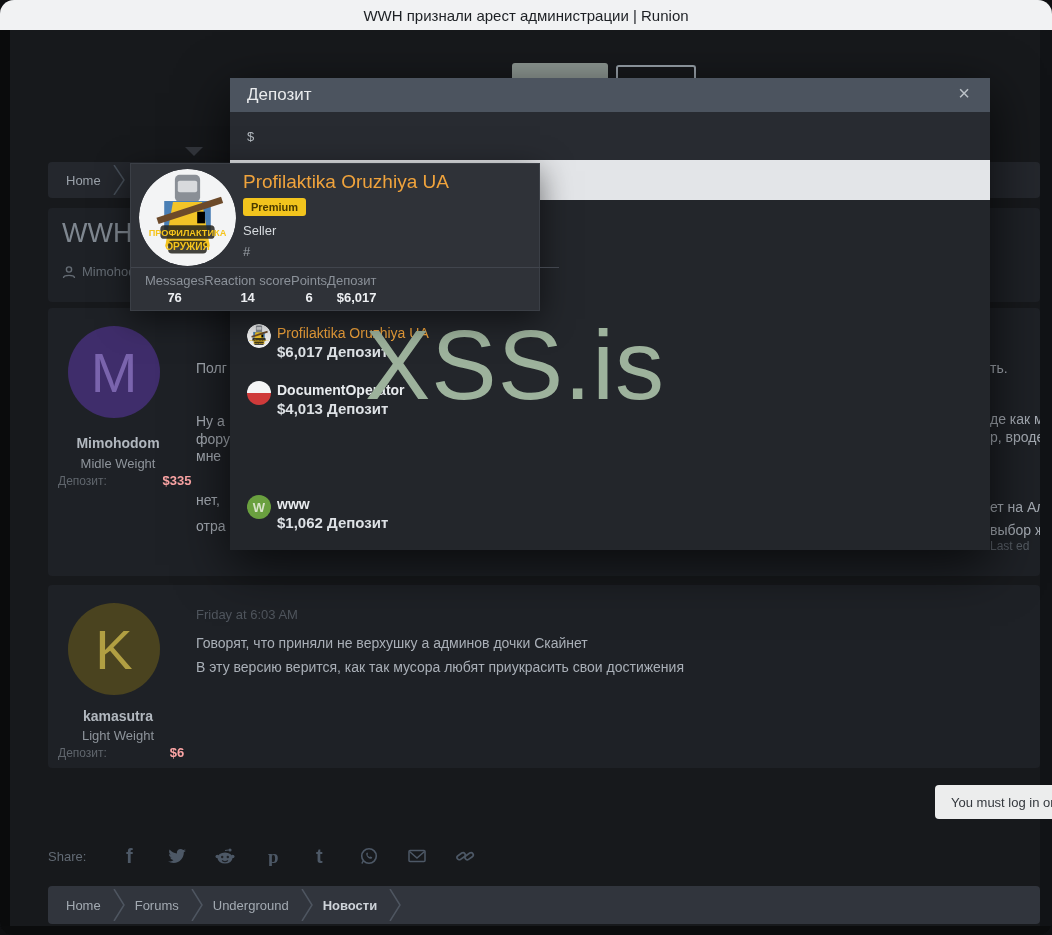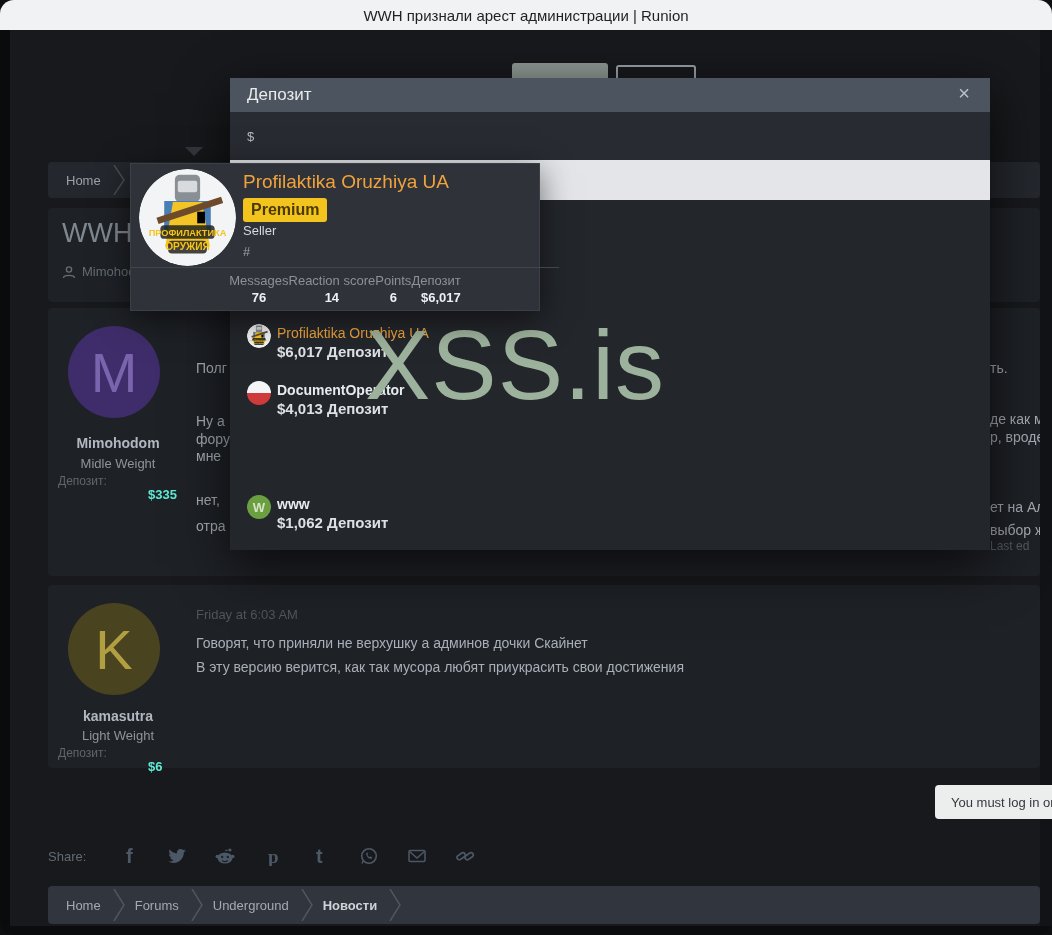--- a/index.html
+++ b/index.html
@@ -46,21 +46,21 @@
   .avatar-big {
     position:absolute; left:20px; top:18px; width:92px; height:92px; border-radius:50%;
     display:flex; align-items:center; justify-content:center;
     font-size:56px; font-weight:400;
   }
   .av-purple { background:#3f2d6b; color:#7a64ad; }
   .av-olive  { background:#4a431f; color:#b19f42; }
   .post-username { position:absolute; left:0; width:140px; text-align:center; font-size:14px; font-weight:bold; color:#b2b8bf; }
   .post-rank     { position:absolute; left:0; width:140px; text-align:center; font-size:13px; color:#8e949b; }
   .dep-label { position:absolute; left:10px; font-size:12px; color:#60666d; }
-  .dep-value { position:absolute; left:100px; width:58px; text-align:left; font-size:13px; font-weight:bold; color:#5eead4;margin-top:14px; }
+  .dep-value { position:absolute; left:100px; width:58px; text-align:center; font-size:13px; font-weight:bold; color:#fca5a5; }
 
   .frag-left  { position:absolute; left:148px; top:0; width:36px; height:268px; overflow:hidden; }
   .frag-right { position:absolute; left:942px; top:0; width:50px; height:268px; overflow:hidden; }
   .frag { position:absolute; left:0; white-space:nowrap; font-size:14px; color:#a7adb5; }
   .frag.dim { font-size:13px; color:#4e545b;margin-left:48px; }
   .frag.tiny { font-size:12px; color:#565c64; }
 
   .post-time { position:absolute; left:148px; font-size:13px; color:#50565e; }
   .post-line { position:absolute; left:148px; font-size:14px; color:#a9afb7; white-space:nowrap; }
 
@@ -112,27 +112,27 @@
   }
   .card-arrow {
     position:absolute; left:185px; top:147px; width:0; height:0; z-index:31;
     border-left:9px solid transparent; border-right:9px solid transparent;
     border-top:9px solid #2f3238;
   }
   .card-avatar { position:absolute; left:8px; top:5px; width:97px; height:97px; border-radius:50%; overflow:hidden; }
   .card-name { position:absolute; left:112px; top:7px; font-size:19px; color:#f0a33c; white-space:nowrap; cursor:pointer; }
   .card-badge {
     position:absolute; left:112px; top:34px; background:#f2c41d; color:#4a3a00;
-    font-size:16px; font-weight:bold; padding:3px 8px; border-radius:3px;
+    font-size:11px; font-weight:bold; padding:3px 8px; border-radius:3px;
   }
   .card-role { position:absolute; left:112px; top:59px; font-size:13px; color:#d6dade; }
   .card-hash { position:absolute; left:112px; top:80px; font-size:13px; color:#9aa0a7; }
   .card-stats {
     position:absolute; left:0; top:103px; width:428px; height:44px;
-    border-top:1px solid #41454d; display:flex; justify-content:center;
+    border-top:1px solid #41454d; display:flex; justify-content:flex-start;
     padding:5px 14px 0 14px;
   }
   .stat-cell { text-align:center; }
   .stat-cell:last-child { text-align:right; }
   .stat-label { font-size:13px; color:#8b9199; }
   .stat-value { font-size:13px; font-weight:bold; color:#edeff2; margin-top:2px; }
 </style>
 </head>
 <body>
 

